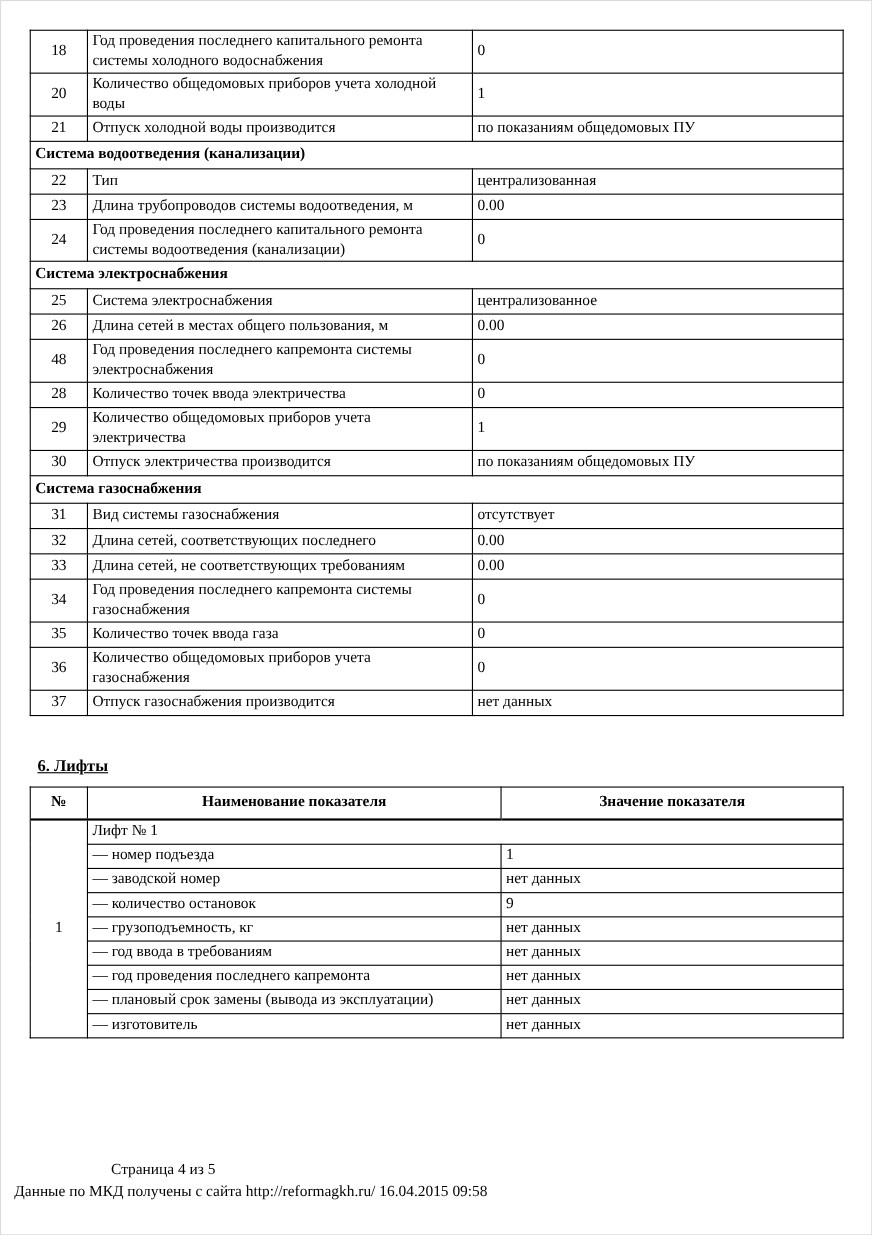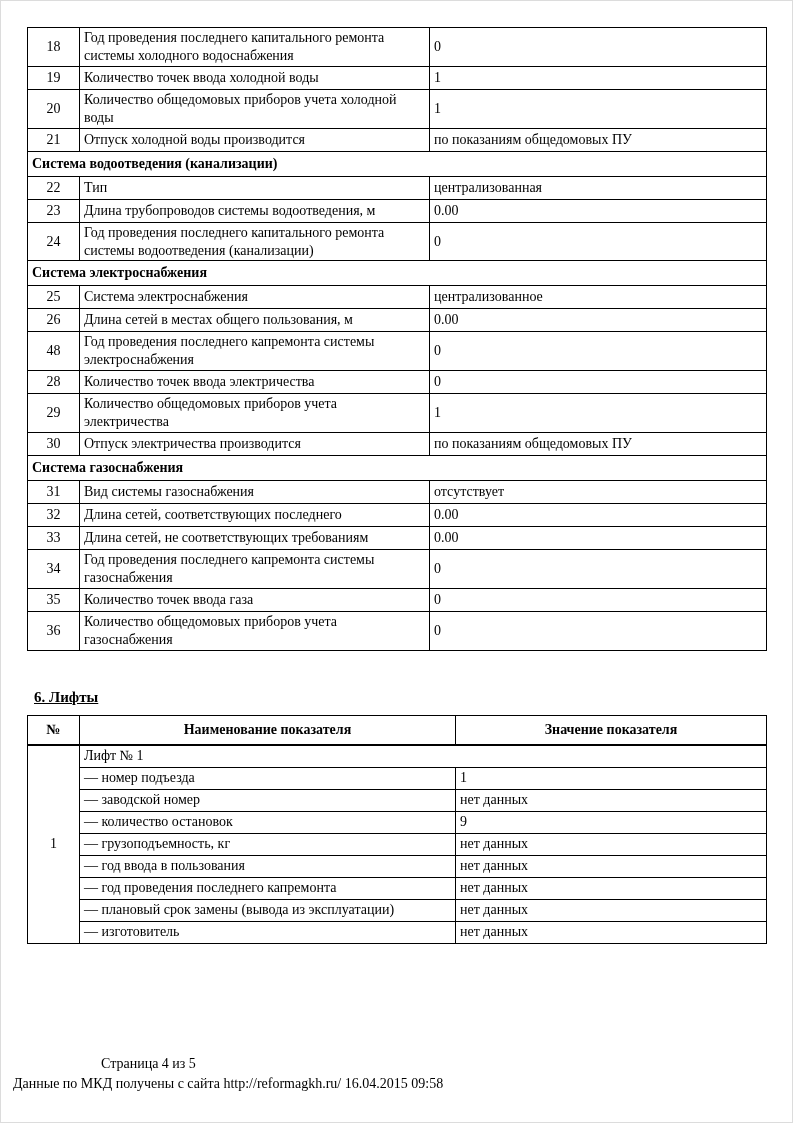--- a/index.html
+++ b/index.html
@@ -77,25 +77,20 @@
       <col style="width:52px">
       <col style="width:350px">
       <col style="width:337px">
     </colgroup>
     <tbody>
         <tr class="h2">
           <td class="num">18</td>
           <td>Год проведения последнего капитального ремонта системы холодного водоснабжения</td>
           <td>0</td>
         </tr>
-        <tr class="h1">
-          <td class="num">19</td>
-          <td>Количество точек ввода холодной воды</td>
-          <td>1</td>
-        </tr>
         <tr class="h2">
           <td class="num">20</td>
           <td>Количество общедомовых приборов учета холодной воды</td>
           <td>1</td>
         </tr>
         <tr class="h1">
           <td class="num">21</td>
           <td>Отпуск холодной воды производится</td>
           <td>по показаниям общедомовых ПУ</td>
         </tr>
@@ -175,20 +170,25 @@
         </tr>
         <tr class="h1">
           <td class="num">35</td>
           <td>Количество точек ввода газа</td>
           <td>0</td>
         </tr>
         <tr class="h2">
           <td class="num">36</td>
           <td>Количество общедомовых приборов учета газоснабжения</td>
           <td>0</td>
+        </tr>
+        <tr class="h1">
+          <td class="num">37</td>
+          <td>Отпуск газоснабжения производится</td>
+          <td>нет данных</td>
         </tr>
       </tbody>
   </table>
 
   <div class="section-heading">6. Лифты</div>
 
   <table class="doc-table" id="lifts-table">
     <colgroup>
       <col style="width:52px">
       <col style="width:376px">
@@ -216,21 +216,21 @@
         </tr>
         <tr>
           <td>— количество остановок</td>
           <td>9</td>
         </tr>
         <tr>
           <td>— грузоподъемность, кг</td>
           <td>нет данных</td>
         </tr>
         <tr>
-          <td>— год ввода в пользования</td>
+          <td>— год ввода в требованиям</td>
           <td>нет данных</td>
         </tr>
         <tr>
           <td>— год проведения последнего капремонта</td>
           <td>нет данных</td>
         </tr>
         <tr>
           <td>— плановый срок замены (вывода из эксплуатации)</td>
           <td>нет данных</td>
         </tr>

